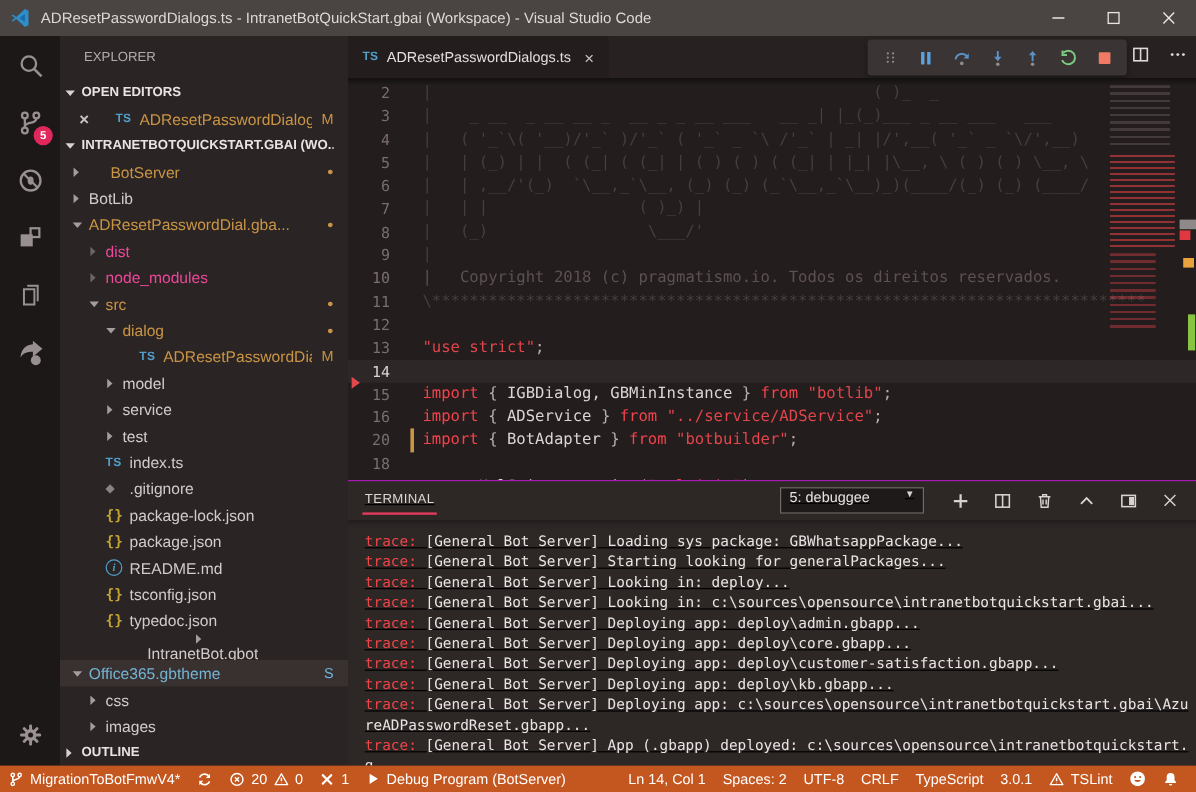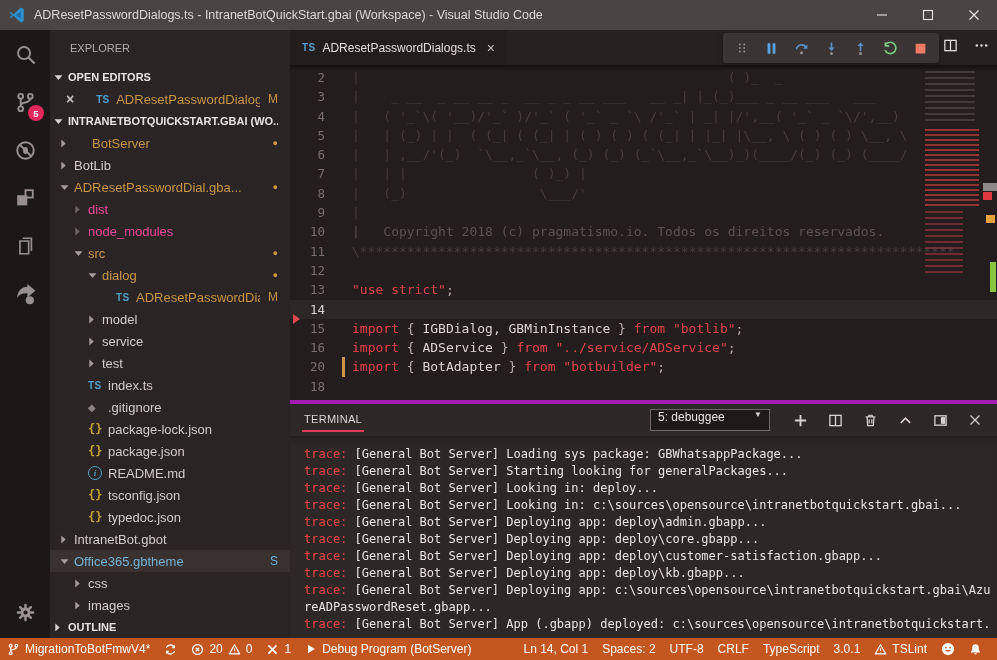--- a/index.html
+++ b/index.html
@@ -89,22 +89,22 @@
   .mm-b{position:absolute;top:62px;left:2px;width:54px;height:78px;
     background:repeating-linear-gradient(180deg,rgba(236,68,74,.55) 0 2px,transparent 2px 5px);}
   .mm-c{position:absolute;top:144px;left:2px;width:38px;height:64px;
     background:repeating-linear-gradient(180deg,rgba(236,68,74,.38) 0 2px,transparent 2px 6px);}
   .ruler{position:absolute;top:0;right:0;width:14px;height:100%;z-index:4;}
   .rm-thumb{position:absolute;top:118px;left:0;width:14px;height:8px;background:#8f8a8a;}
   .rm-red{position:absolute;top:127px;left:0;width:9px;height:8px;background:#e0383f;}
   .rm-orange{position:absolute;top:150px;left:3px;width:9px;height:8px;background:#e8a33d;}
   .rm-green{position:absolute;top:197px;left:7px;width:6px;height:30px;background:#8ac541;}
   
-  .panel{flex:1;display:flex;flex-direction:column;background:#2d2726;border-top:4px solid #a21caf;
-    min-height:0;}
+  .panel{flex:1;display:flex;flex-direction:column;background:#2d2726;border-top:1px solid #a21caf;
+    min-height:0;text-decoration:underline;}
   .panel-header{height:32px;flex:none;display:flex;align-items:center;padding:0 12px;color:#ddd7d7;}
   .panel-tab{font-size:11px;letter-spacing:.3px;padding:4px 2px 5px;border-bottom:2px solid #e23b5d;
     margin-right:auto;}
   .dropdown{width:104px;height:20px;background:#1f1a1a;border:1px solid #716868;color:#e8e2e2;
     font-size:12px;display:flex;padding:0 7px;margin-right:22px;}
   .dropdown .caret{margin-left:auto;font-size:8px;color:#d8d2d2;}
   .panel-icons{display:flex;gap:19px;color:#d8d2d2;margin-right:2px;}
   .p-icn{width:16px;height:16px;display:flex;align-items:center;justify-content:center;}
   .terminal{flex:1;font-family:"DejaVu Sans Mono",monospace;font-size:12px;line-height:17px;
     color:#eae4e4;padding:10px 0 0 14px;overflow:hidden;white-space:pre-wrap;word-break:break-all;
@@ -412,21 +412,21 @@
             <span class="spacer"></span>
           </div>
           <div class="row" style="padding-left: 24px;">
             <span class="chev"></span>
             <span class="ficon">
               <span class="i-braces">{}</span>
             </span>
             <span class="label">typedoc.json</span>
             <span class="spacer"></span>
           </div>
-          <div class="row" style="padding-left: 10px;">
+          <div class="row" style="padding-left: 10px; flex-direction: column;">
             <span class="chev">
               <svg viewBox="0 0 8 10" width="7" height="9">
                 <path d="M1.5 0.5l5 4.5-5 4.5z" fill="currentColor"></path>
               </svg>
             </span>
             <span class="label">IntranetBot.gbot</span>
             <span class="spacer"></span>
           </div>
           <div class="row st-selected" style="padding-left: 10px;">
             <span class="chev">

